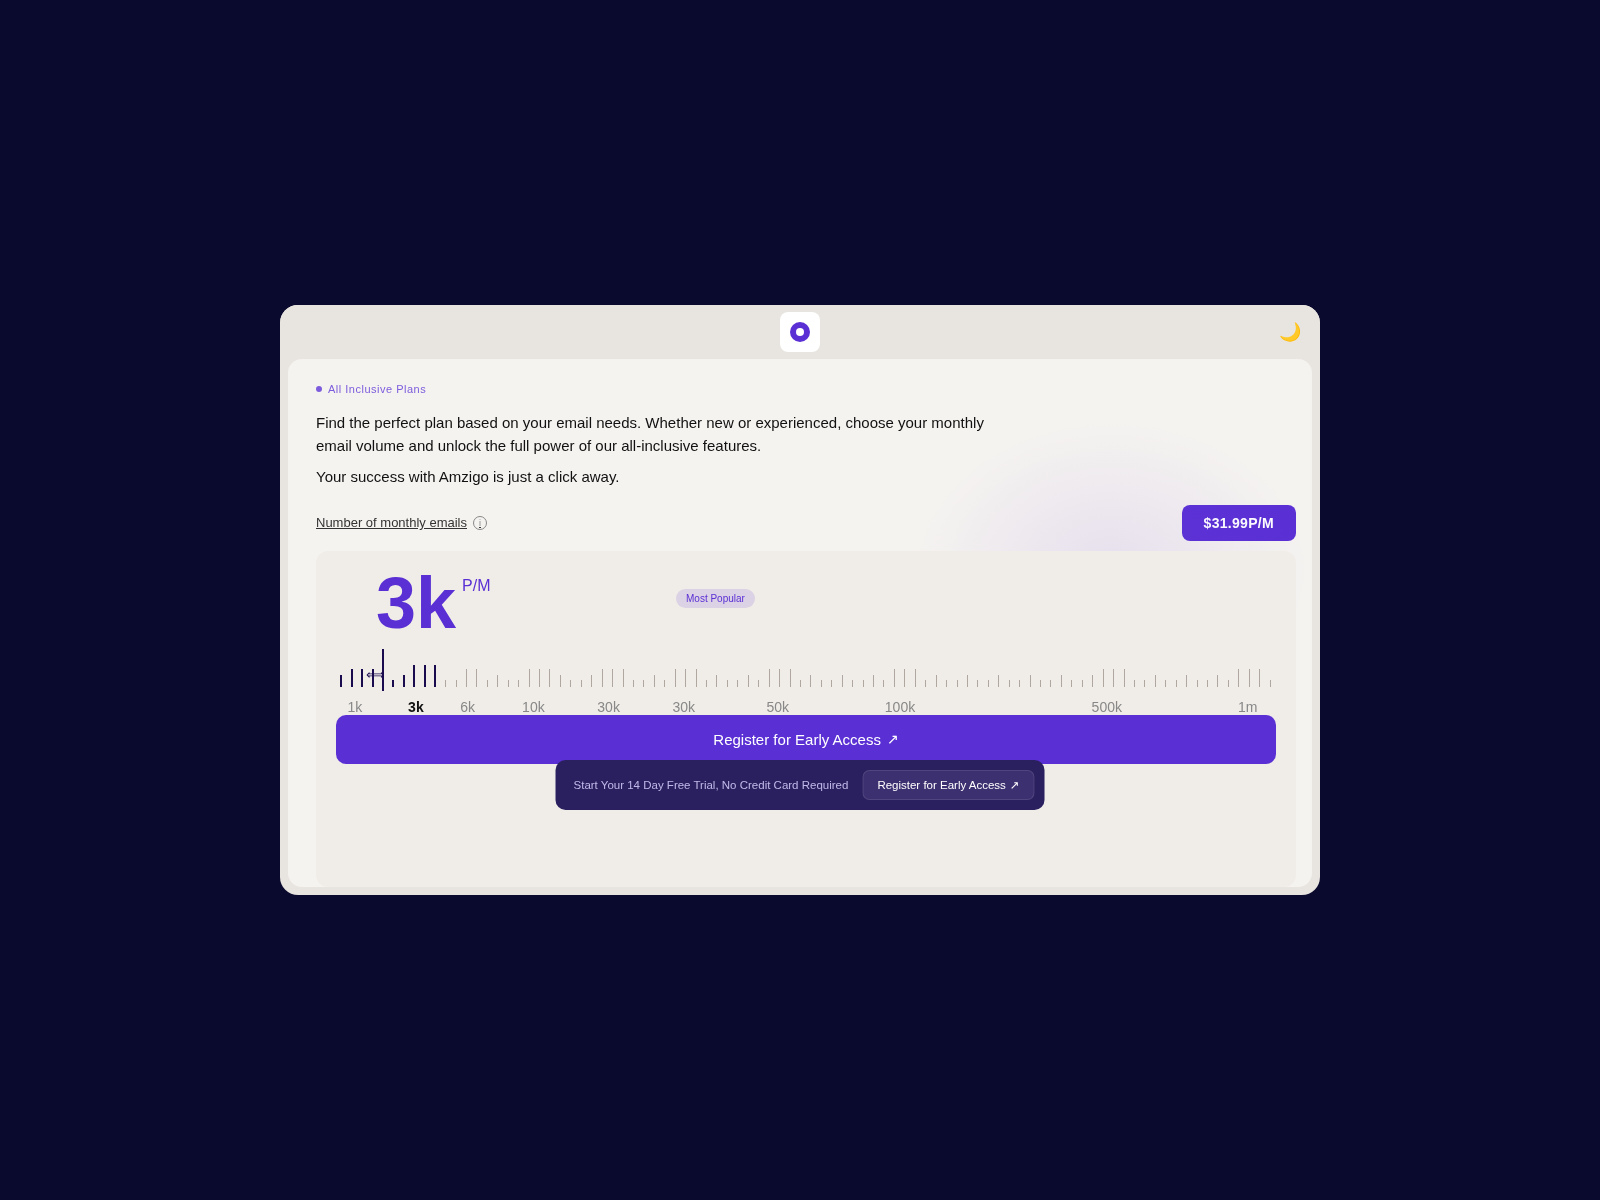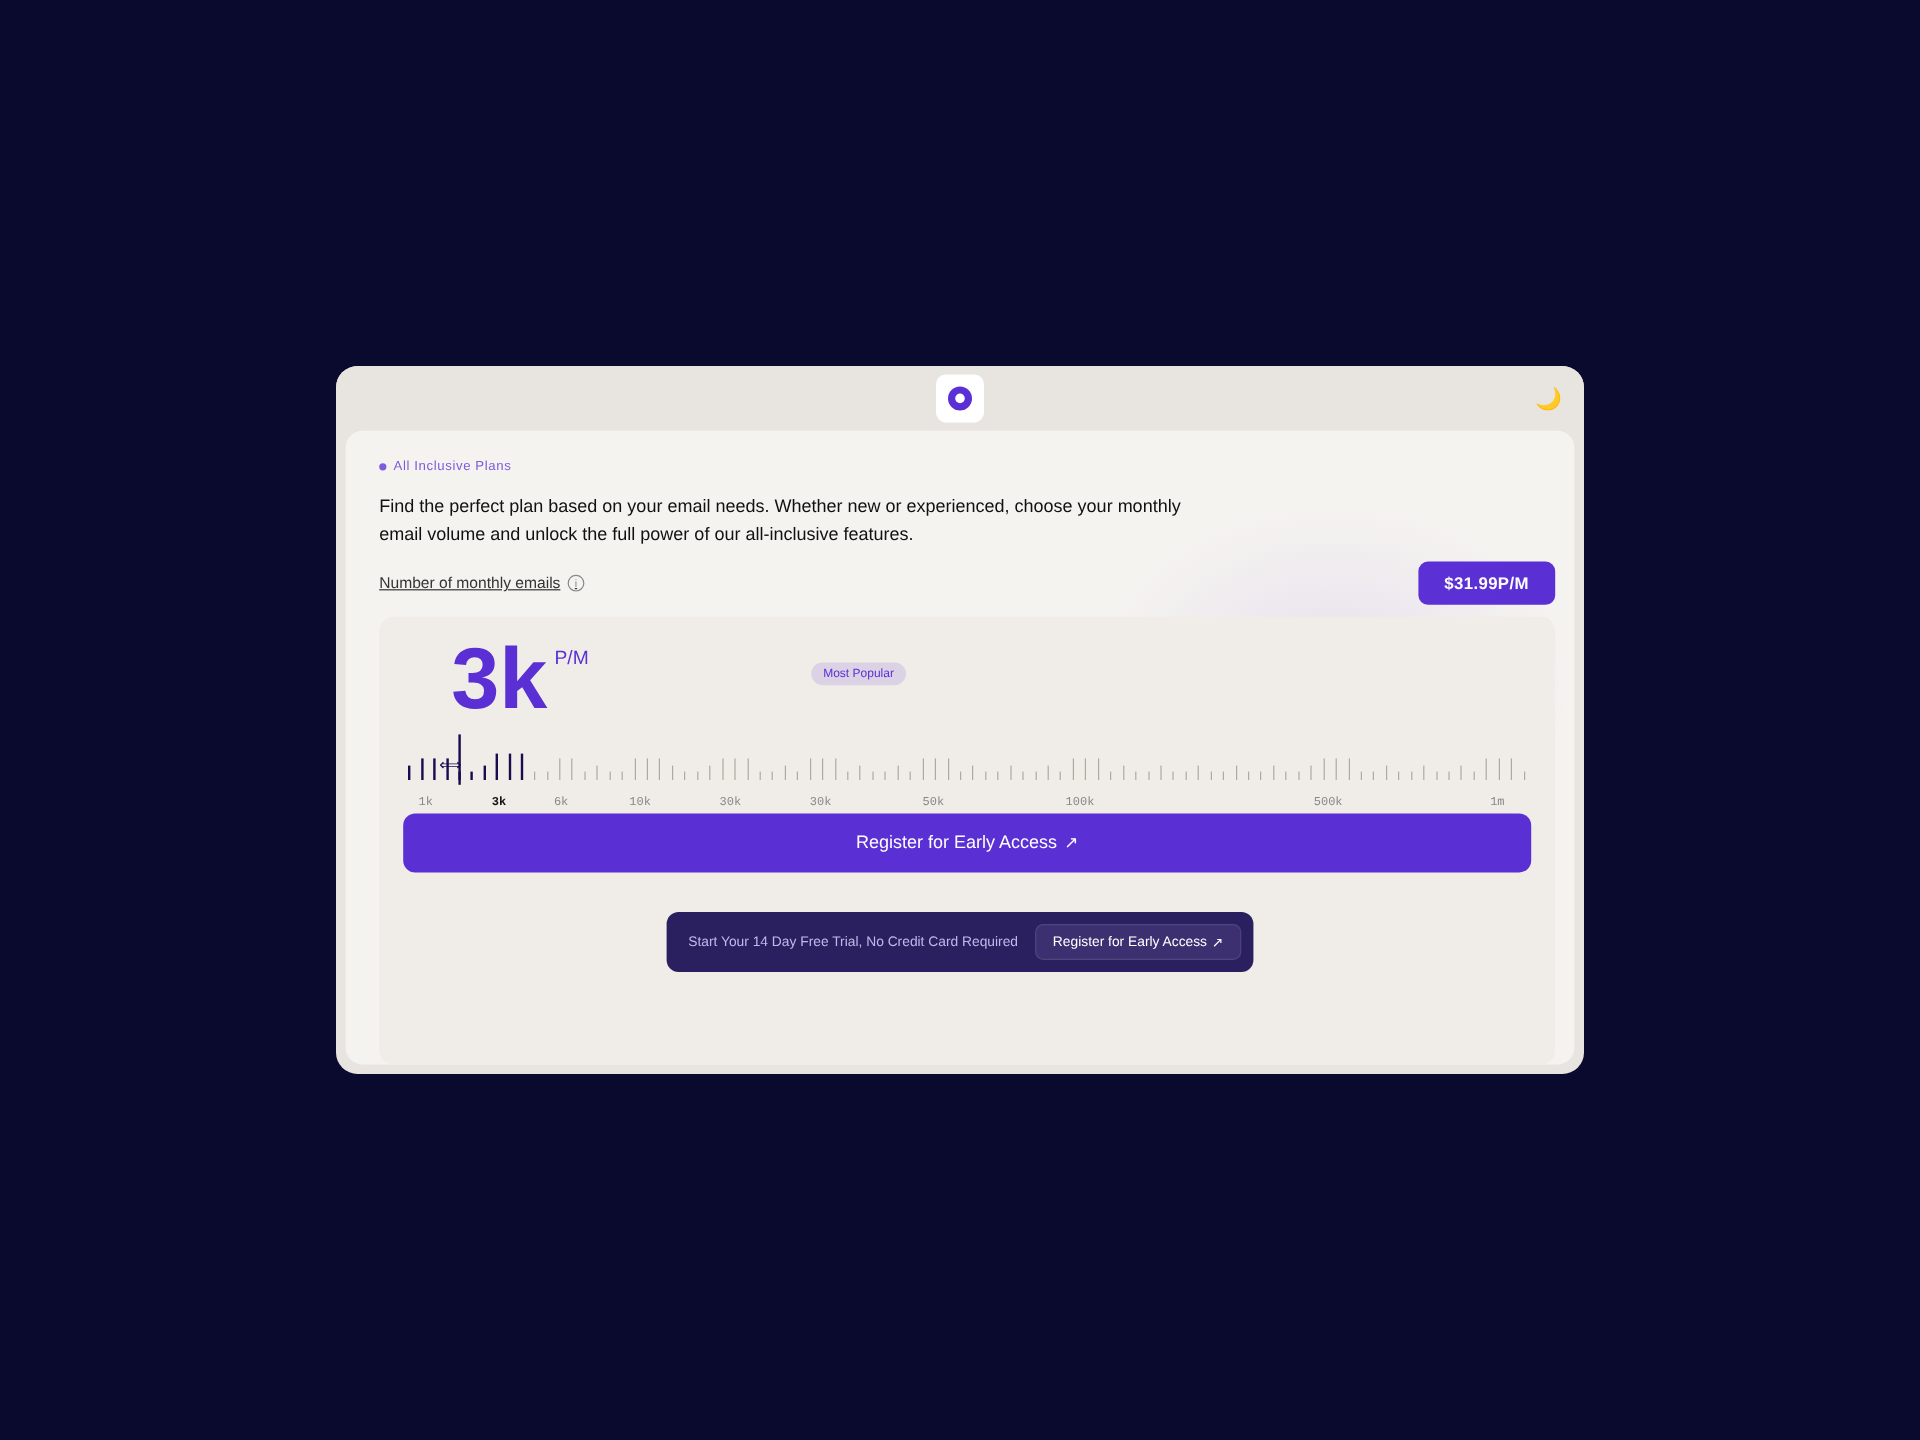--- a/index.html
+++ b/index.html
@@ -264,24 +264,23 @@
       position: absolute;
       bottom: 0;
       left: 0;
       right: 0;
       display: flex;
       align-items: center;
     }
 
     .tick-label {
       position: absolute;
-      font-size: 10px;
+      font-size: 14px;
       color: #888;
       transform: translateX(-50%);
-      font-family: Liberation Mono, monospace;
     }
     .tick-label.active-label {
       color: #111;
       font-weight: 600;
     }
 
     
     .slider-handle {
       position: absolute;
       top: 2px;
@@ -376,20 +375,21 @@
   </div>
 
   <div class="main-card">
 
     <div class="section-tag">
       <div class="tag-dot"></div>
       <span class="tag-text">All Inclusive Plans</span>
     </div>
 
     <p class="headline">Find the perfect plan based on your email needs. Whether new or experienced, choose your monthly email volume and unlock the full power of our all-inclusive features.</p>
+    <p class="subheadline">Your success with Amzigo is just a click away.</p>
 
     <div class="pricing-row">
       <div class="monthly-label">
         <span>Number of monthly emails</span>
         <div class="info-icon">i</div>
       </div>
       <div class="price-badge">$31.99P/M</div>
     </div>
 
     <div class="slider-container">

